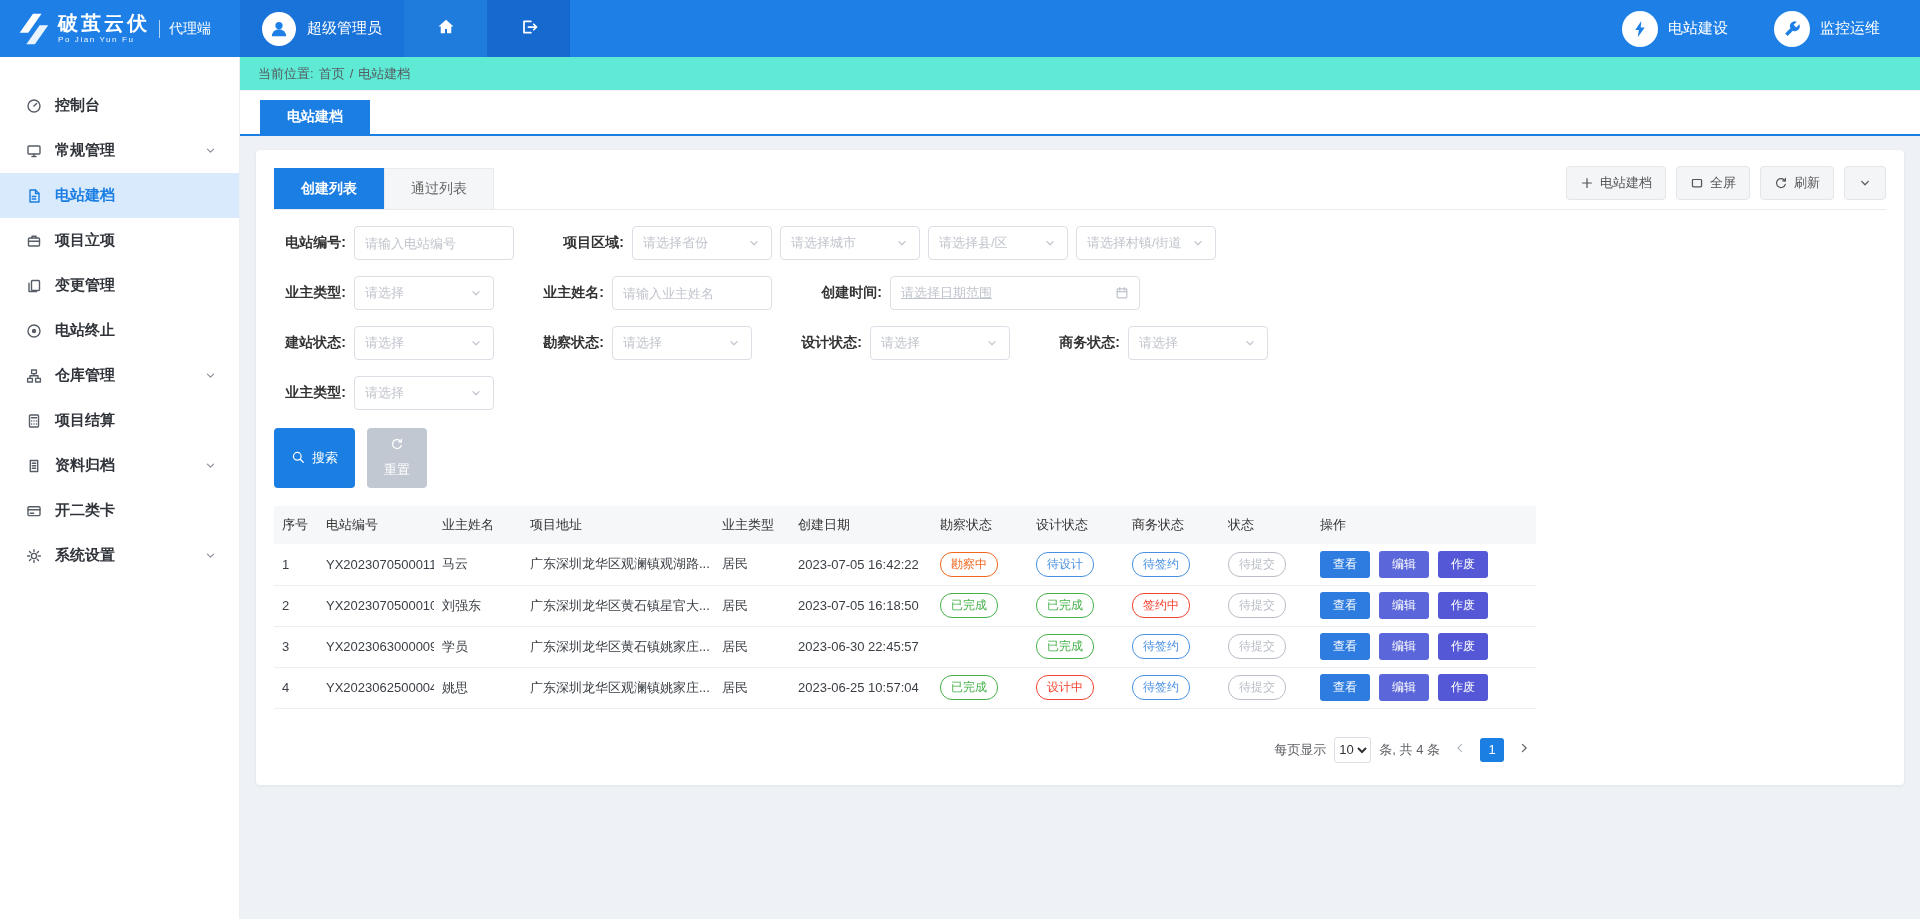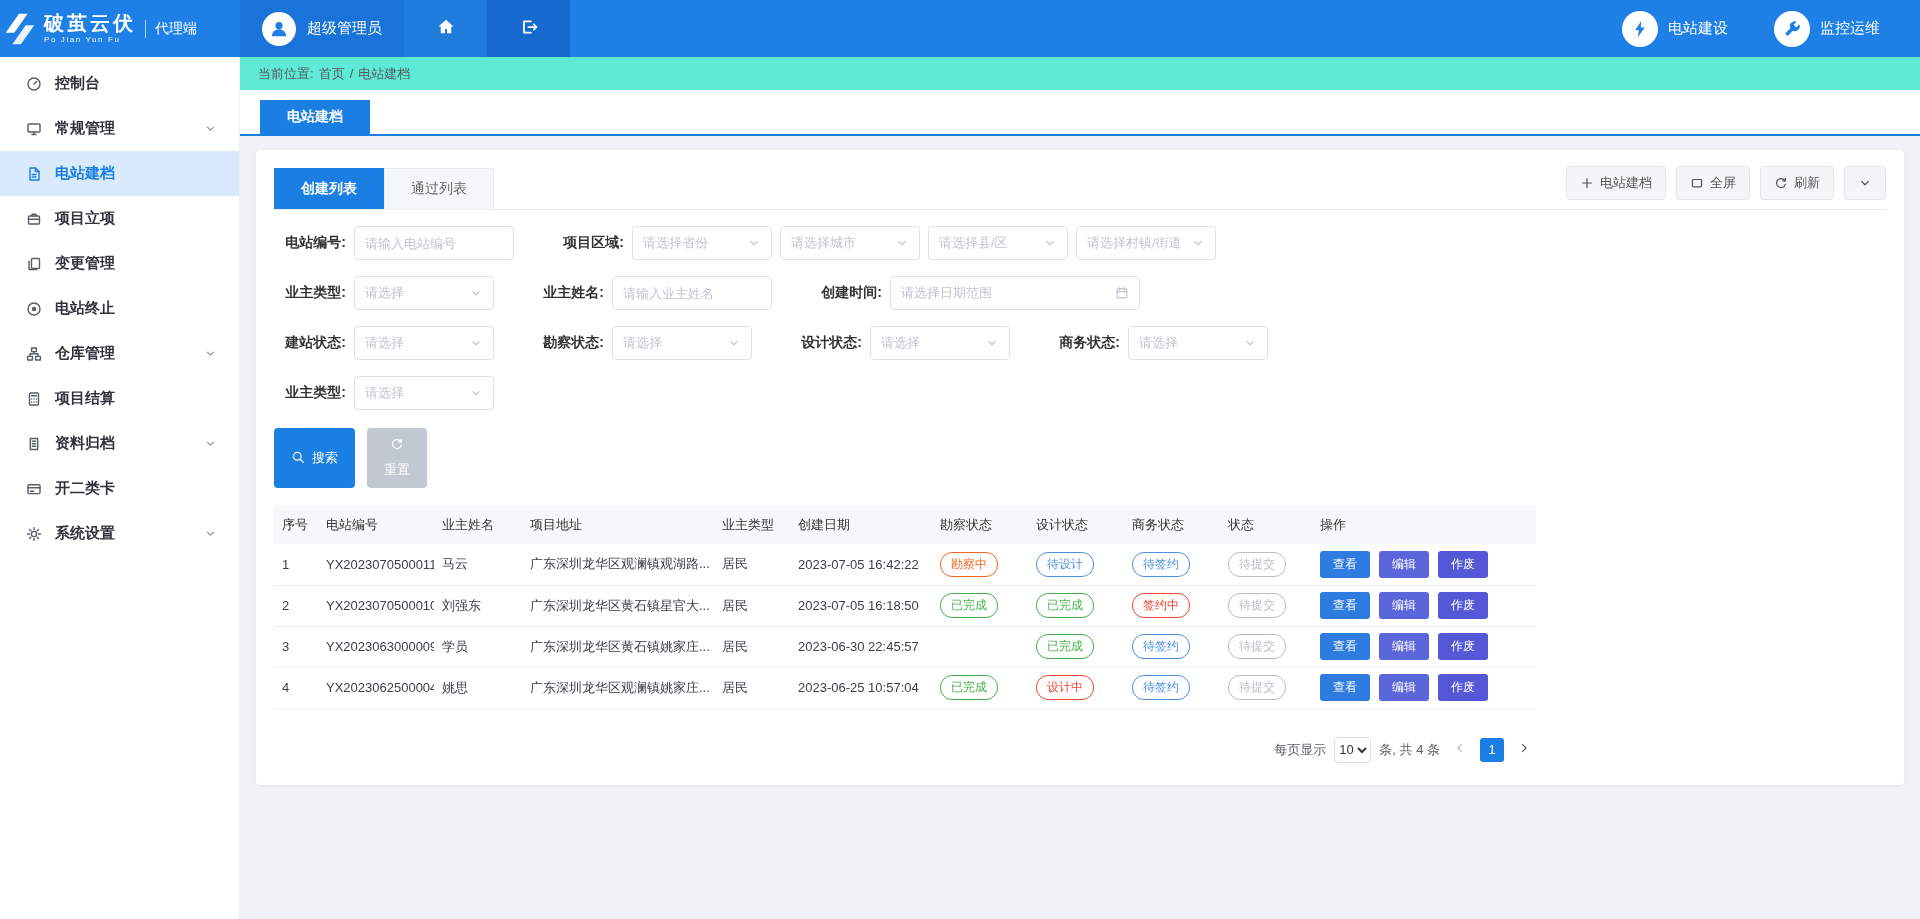--- a/index.html
+++ b/index.html
@@ -1,42 +1,42 @@
 <!DOCTYPE html>
 <html><head>
 <meta charset="utf-8">
 <style>
   *{box-sizing:border-box;margin:0;padding:0;}
   html,body{width:1920px;height:919px;overflow:hidden;font-family:"Liberation Sans","DejaVu Sans",sans-serif;}
   .app{width:100%;height:100%;display:flex;flex-direction:column;background:#eef1f5;}
 
   
   .top{height:57px;flex:0 0 57px;background:#1e80e6;display:flex;align-items:stretch;color:#fff;}
-  .logo-area{width:240px;flex:0 0 240px;display:flex;align-items:center;padding-left:0;}
+  .logo-area{width:240px;flex:0 0 240px;display:flex;align-items:center;padding-left:14px;}
   .logo-mark{display:flex;}
   .logo-mark svg{width:38px;height:38px;display:block;}
   .logo-text{margin-left:6px;line-height:1.15;}
   .logo-title{font-size:20px;font-weight:bold;letter-spacing:3px;white-space:nowrap;}
   .logo-sub{font-size:8px;letter-spacing:1.6px;opacity:.95;white-space:nowrap;}
   .logo-tag{margin-left:9px;padding-left:9px;border-left:1px solid rgba(255,255,255,.65);font-size:14px;white-space:nowrap;}
   .user-block{background:#1a73d8;display:flex;align-items:center;gap:11px;padding:0 22px;font-size:15px;cursor:pointer;}
   .avatar{width:34px;height:34px;background:#fff;border-radius:50%;display:flex;align-items:center;justify-content:center;color:#1e80e6;}
   .avatar svg{width:20px;height:20px;}
   .hbtn{width:83px;display:flex;align-items:center;justify-content:center;cursor:pointer;}
   .hbtn svg{width:20px;height:20px;}
   .hbtn-home{background:#1f7bdc;}
   .hbtn-logout{background:#1569cf;}
   .header-right{margin-left:auto;display:flex;align-items:center;gap:46px;padding-right:40px;}
   .hr-item{display:flex;align-items:center;gap:10px;cursor:pointer;font-size:15px;white-space:nowrap;}
   .hr-circle{width:36px;height:36px;border-radius:50%;background:#fff;color:#1e80e6;display:flex;align-items:center;justify-content:center;}
   .hr-circle svg{width:20px;height:20px;}
 
   
   .body-row{flex:1;display:flex;min-height:0;}
-  .sidebar{width:240px;flex:0 0 240px;background:#fff;padding-top:4px;border-right:1px solid #eceff2;}
+  .sidebar{width:240px;flex:0 0 240px;background:#fff;padding-top:26px;border-right:1px solid #eceff2;}
   .side-item{height:45px;display:flex;align-items:center;padding:0 22px 0 26px;cursor:pointer;color:#30343a;}
   .side-item .s-icon{color:#565d66;display:flex;margin-right:13px;}
   .s-icon svg{width:16px;height:16px;}
   .s-label{font-size:15px;font-weight:600;}
   .s-chevron{margin-left:auto;color:#8a9099;display:flex;}
   .s-chevron svg{width:13px;height:13px;}
   .side-item.active{background:#d9eafc;color:#1a7ee2;}
   .side-item.active .s-icon{color:#1a7ee2;}
   .side-item.active .s-label{color:#1a7ee2;}
 
@@ -60,21 +60,21 @@
 
   
   .filter-row{display:flex;align-items:center;margin-top:16px;}
   .field{display:flex;align-items:center;margin-right:8px;}
   .field + .field.labeled{margin-left:30px;}
   .f-label{width:72px;text-align:right;margin-right:8px;font-size:14px;color:#333;font-weight:600;white-space:nowrap;}
   .ctl{height:34px;border:1px solid #dcdfe6;border-radius:4px;background:#fff;font-size:13px;color:#c0c4cc;display:flex;align-items:center;padding:0 10px;}
   input.ctl{width:160px;color:#333;font-family:inherit;}
   input.ctl::placeholder{color:#c0c4cc;}
   .ctl-select{width:140px;justify-content:space-between;cursor:pointer;}
-  .ctl-date{width:250px;justify-content:space-between;cursor:pointer;}
+  .ctl-date{width:250px;justify-content:space-between;cursor:pointer;text-decoration:underline;}
   .ctl-icon{color:#c0c4cc;display:flex;}
   .ctl-icon svg{width:14px;height:14px;}
 
   .btn-row{display:flex;gap:12px;margin-top:18px;}
   .btn-search,.btn-reset{display:flex;align-items:center;gap:7px;border:none;border-radius:4px;color:#fff;font-size:13px;padding:9px 17px;cursor:pointer;font-family:inherit;}
   .btn-search{background:#1a7ee2;}
   .btn-reset{background:#c2c8d1;flex-direction:column;}
   .btn-search svg,.btn-reset svg{width:14px;height:14px;}
 
   

